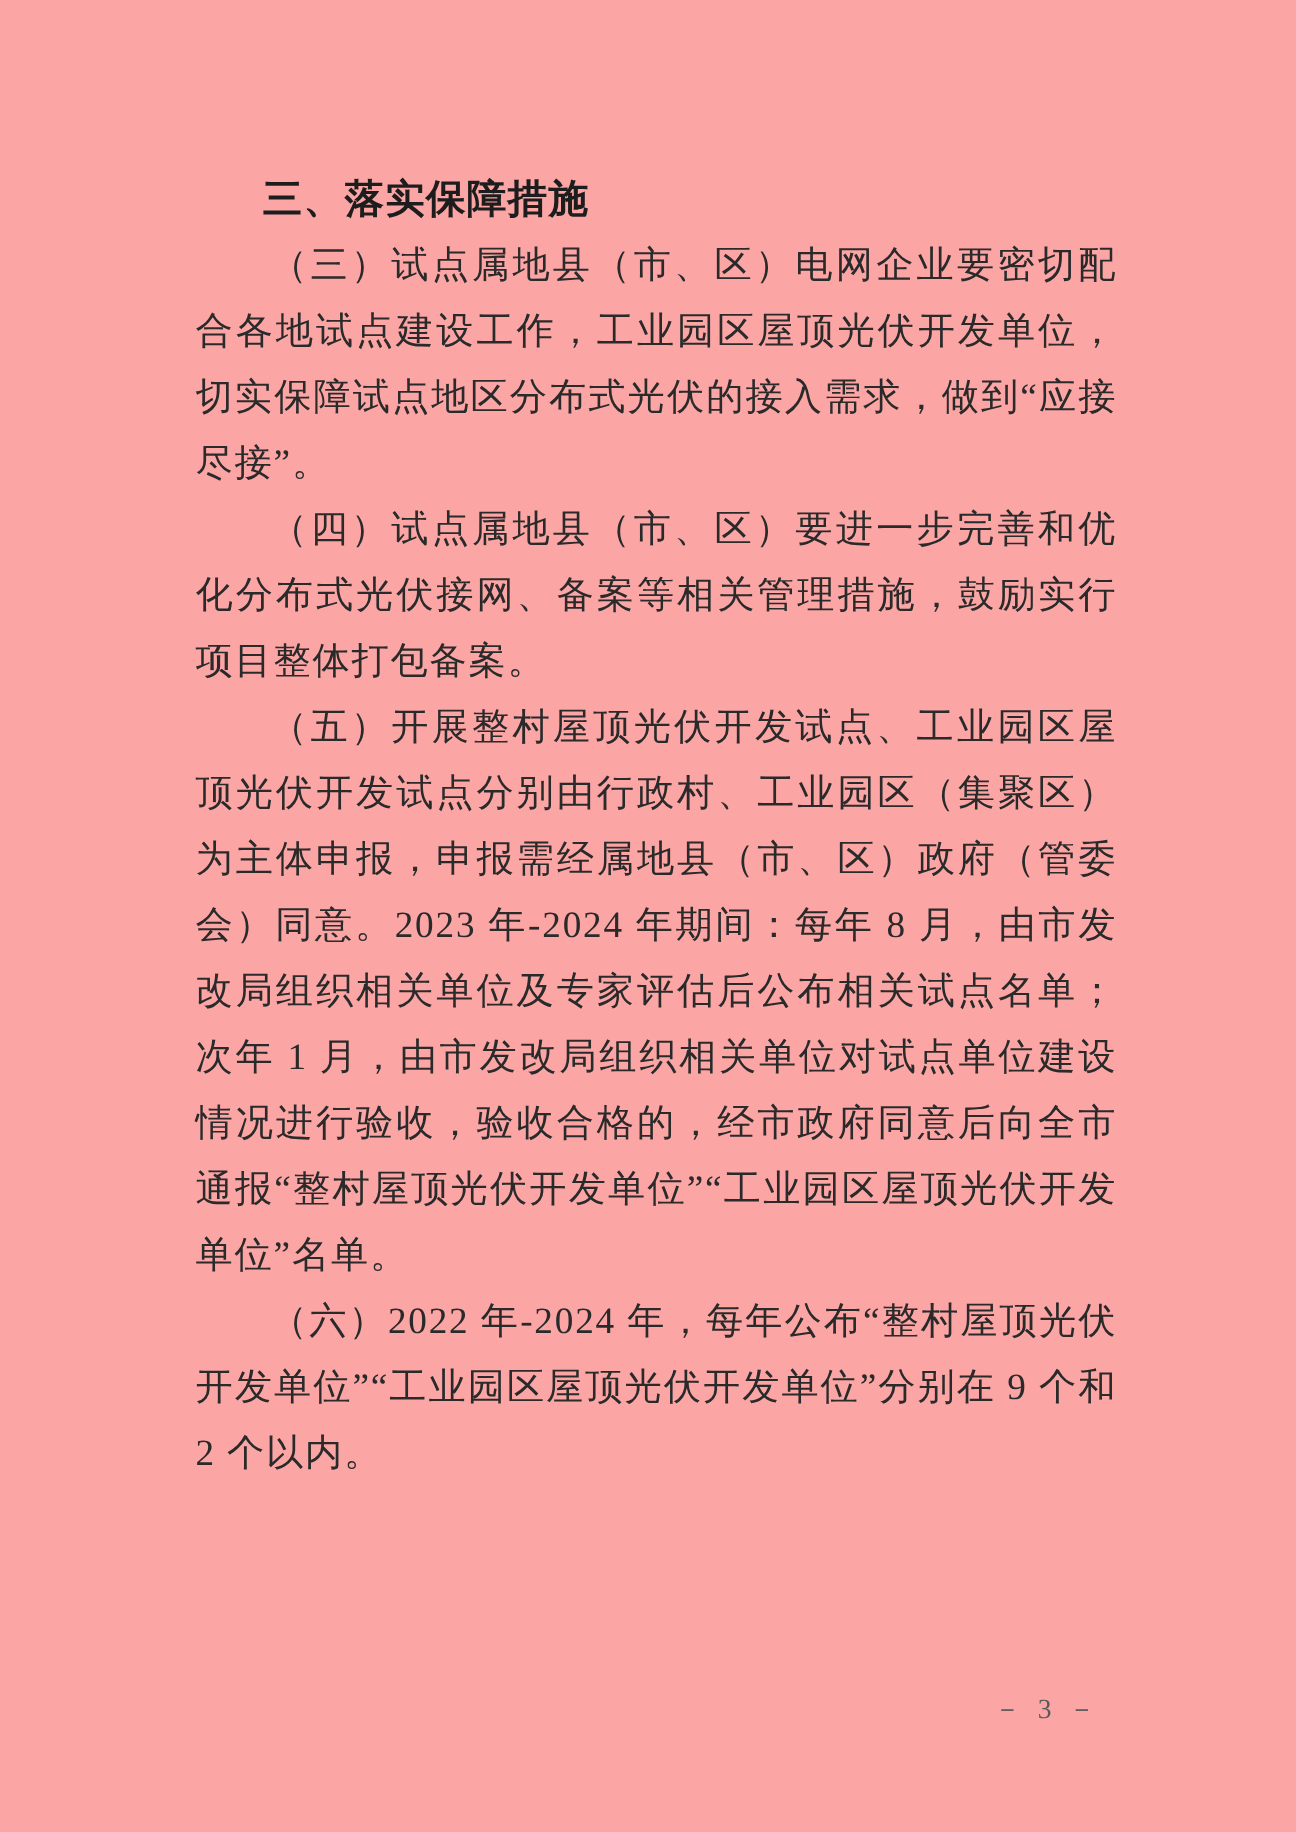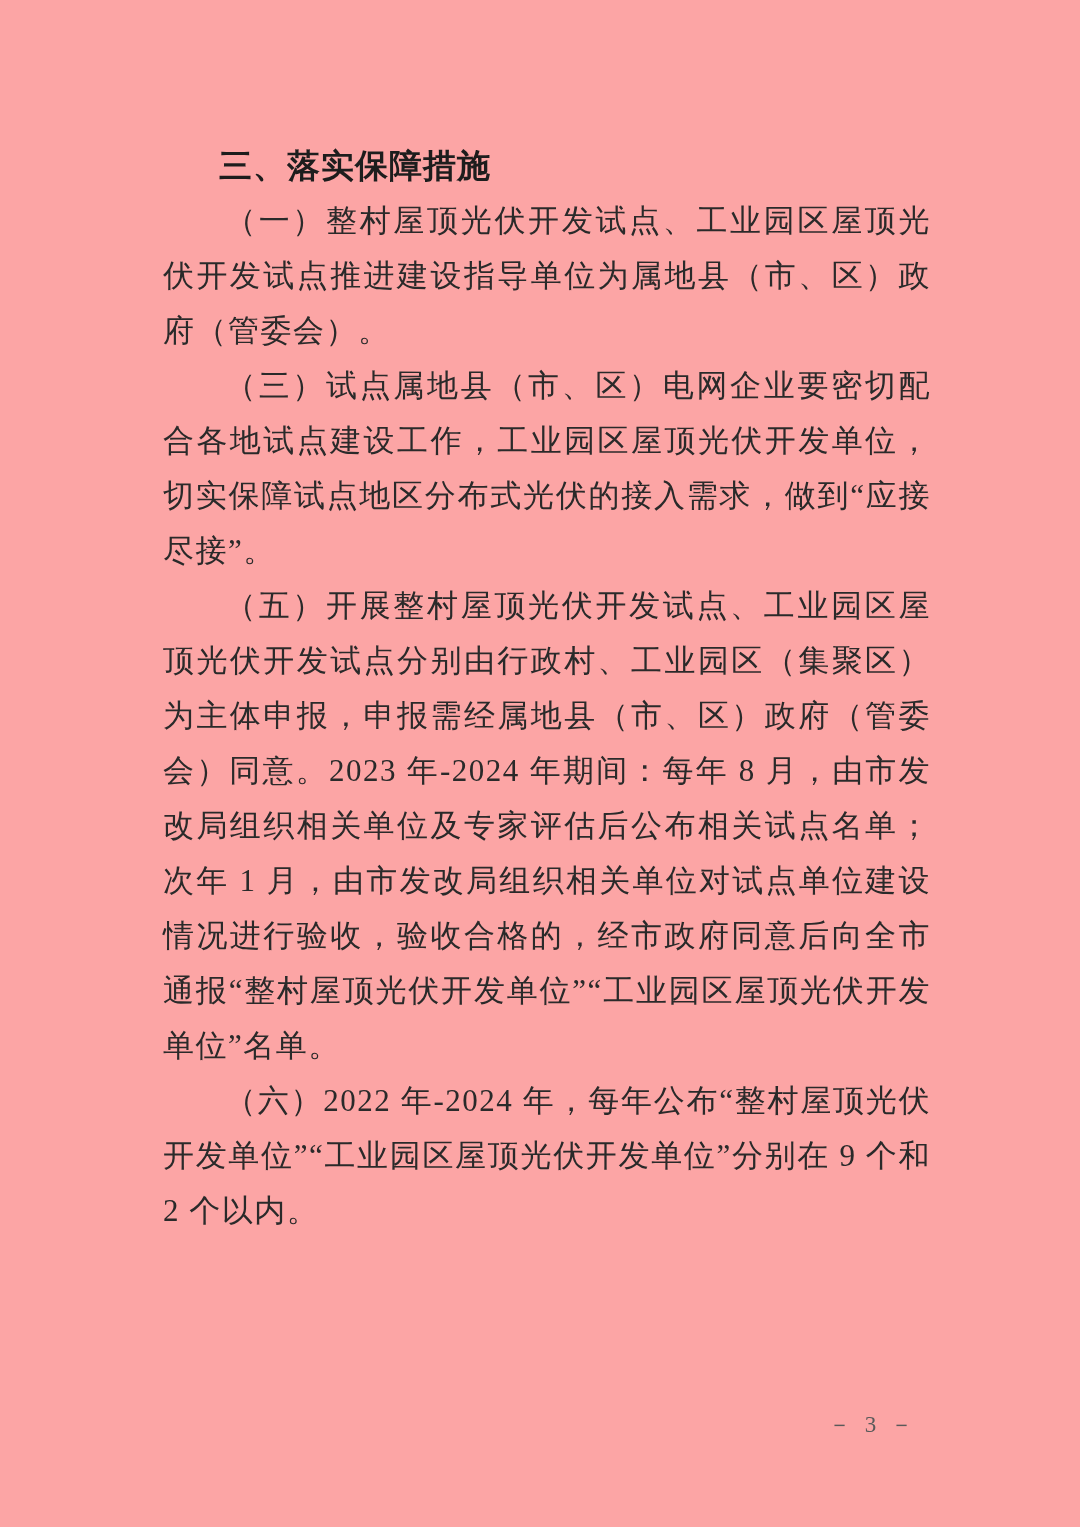--- a/index.html
+++ b/index.html
@@ -57,20 +57,20 @@
     font-family: "Liberation Serif", "DejaVu Serif", serif;
   }
 </style>
 </head>
 <body>
 
 <div class="page">
   <div class="content">
     <h2 class="section-title">三、落实保障措施</h2>
     <div id="paragraph-host">
-        <p class="para">（一）整村屋顶光伏开发试点、工业园区屋顶光伏开发试点推进建设指导单位为属地县（市、区）政府（管委会）。</p>
         <p class="para">（三）试点属地县（市、区）电网企业要密切配合各地试点建设工作，工业园区屋顶光伏开发单位，切实保障试点地区分布式光伏的接入需求，做到“应接尽接”。</p>
+        <p class="para">（四）试点属地县（市、区）要进一步完善和优化分布式光伏接网、备案等相关管理措施，鼓励实行项目整体打包备案。</p>
         <p class="para">（五）开展整村屋顶光伏开发试点、工业园区屋顶光伏开发试点分别由行政村、工业园区（集聚区）为主体申报，申报需经属地县（市、区）政府（管委会）同意。2023 年-2024 年期间：每年 8 月，由市发改局组织相关单位及专家评估后公布相关试点名单；次年 1 月，由市发改局组织相关单位对试点单位建设情况进行验收，验收合格的，经市政府同意后向全市通报“整村屋顶光伏开发单位”“工业园区屋顶光伏开发单位”名单。</p>
         <p class="para">（六）2022 年-2024 年，每年公布“整村屋顶光伏开发单位”“工业园区屋顶光伏开发单位”分别在 9 个和 2 个以内。</p>
       </div>
   </div>
   <div class="page-number">－ 3 －</div>
 </div>
 
 </body></html>

